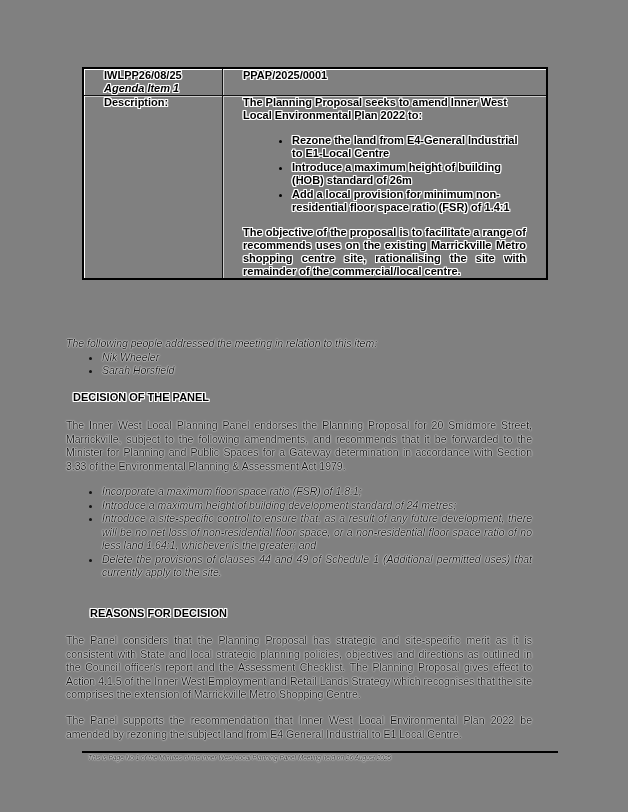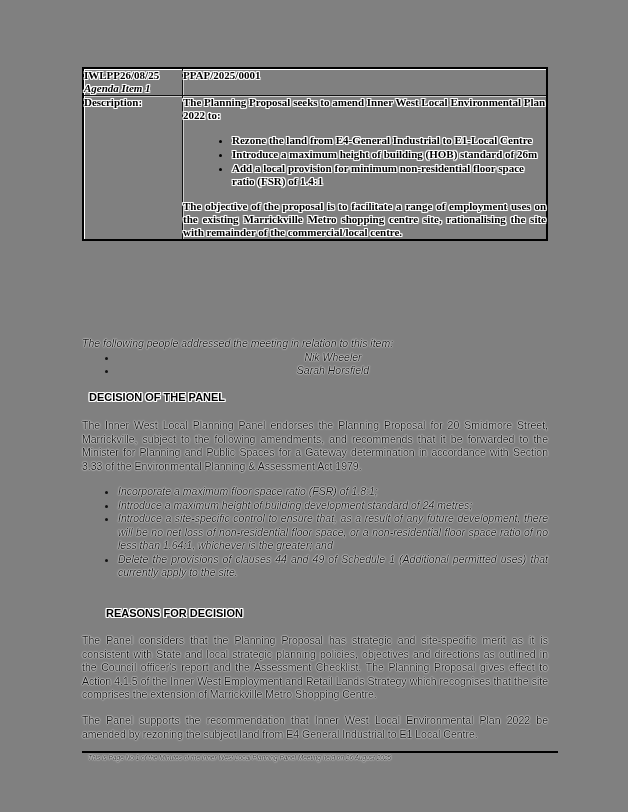--- a/index.html
+++ b/index.html
@@ -8,32 +8,31 @@
       font-family: "Liberation Sans", sans-serif; color: #000;
     }
     .halo { text-shadow: 1px 0 0 #fff, -1px 0 0 #fff, 0 1px 0 #fff, 0 -1px 0 #fff, 1px 1px 0 #fff, -1px -1px 0 #fff, 1px -1px 0 #fff, -1px 1px 0 #fff; }
     .softhalo { text-shadow: 0 0 1px #fff, 0 0 1px #fff, 0 0 2px #ddd; color: #111; }
     table.info {
       position: absolute; left: 82px; top: 67px; width: 466px;
       border-collapse: collapse; font-size: 11px; font-weight: bold;
       border: 2px solid #000; box-shadow: 1px 1px 0 #fff inset;
     }
     table.info td {
-      border: 1px solid #111; vertical-align: top; padding: 0 0; line-height: 13px;
+      border: 1px solid #111; vertical-align: top; padding: 0 20px; line-height: 13px;
       box-shadow: inset 1px 1px 0 rgba(255,255,255,0.6);
-      font-family: Liberation Serif, serif;
     }
     table.info td.label { width: 98px; }
     .italic { font-style: italic; }
     .desc-list { margin: 12px 0 12px 0; padding-left: 48px; }
     .desc-list li { margin: 1px; line-height: 13px; }
     .just { text-align: justify; }
-    .section { position: absolute; left: 82px; width: 466px; font-size: 10.5px; line-height: 13.5px; }
+    .section { position: absolute; left: 66px; width: 466px; font-size: 10.5px; line-height: 13.5px; }
     .heading { font-weight: bold; font-size: 11px; }
-    ul.people { margin: 0; padding-left: 36px; font-style: italic; text-align: center; }
+    ul.people { margin: 0; padding-left: 36px; font-style: italic; }
     ul.amend { margin: 0; padding-left: 36px; font-style: italic; }
     ul li { line-height: 13.5px; }
     .rule { position: absolute; left: 82px; top: 751px; width: 476px; height: 2px; background: #000; }
     .footer { position: absolute; left: 88px; top: 754px; font-size: 6.5px; font-style: italic; color: #222; }
   </style>
 </head>
 <body>
 
 <table class="info halo">
   <tbody>
@@ -46,21 +45,21 @@
   </tr>
   <tr>
     <td class="label">Description:</td>
     <td>
       <div>The Planning Proposal seeks to amend Inner West Local Environmental Plan 2022 to:</div>
       <ul class="desc-list">
         <li>Rezone the land from E4-General Industrial to E1-Local Centre</li>
         <li>Introduce a maximum height of building (HOB) standard of 26m</li>
         <li>Add a local provision for minimum non-residential floor space ratio (FSR) of 1.4:1</li>
       </ul>
-      <div class="just">The objective of the proposal is to facilitate a range of employment uses on the existing Marrickville Metro shopping centre site, rationalising the site with remainder of the commercial/local centre.</div>
+      <div class="just">The objective of the proposal is to facilitate a range of recommends uses on the existing Marrickville Metro shopping centre site, rationalising the site with remainder of the commercial/local centre.</div>
     </td>
   </tr>
 </tbody>
   </table>
 
 <div class="section softhalo" style="top: 337px;">
   <div class="italic">The following people addressed the meeting in relation to this item:</div>
   <ul class="people">
     <li>Nik Wheeler</li>
     <li>Sarah Horsfield</li>
@@ -68,21 +67,21 @@
 </div>
 
 <div class="section halo heading" style="top: 391px; padding-left: 7px;">DECISION OF THE PANEL</div>
 
 <div class="section softhalo just" style="top: 419px;">The Inner West Local Planning Panel endorses the Planning Proposal for 20 Smidmore Street, Marrickville, subject to the following amendments, and recommends that it be forwarded to the Minister for Planning and Public Spaces for a Gateway determination in accordance with Section 3.33 of the Environmental Planning &amp; Assessment Act 1979.</div>
 
 <div class="section softhalo" style="top: 485px;">
   <ul class="amend just">
     <li>Incorporate a maximum floor space ratio (FSR) of 1.8:1;</li>
     <li>Introduce a maximum height of building development standard of 24 metres;</li>
-    <li>Introduce a site-specific control to ensure that, as a result of any future development, there will be no net loss of non-residential floor space, or a non-residential floor space ratio of no less than 1.64:1, whichever is the greater; and</li>
+    <li>Introduce a site-specific control to ensure that, as a result of any future development, there will be no net loss of non-residential floor space, or a non-residential floor space ratio of no less land 1.64:1, whichever is the greater; and</li>
     <li>Delete the provisions of clauses 44 and 49 of Schedule 1 (Additional permitted uses) that currently apply to the site.</li>
   </ul>
 </div>
 
 <div class="section halo heading" style="top: 607px; margin-left: 24px;">REASONS FOR DECISION</div>
 
 <div class="section softhalo just" style="top: 634px;">The Panel considers that the Planning Proposal has strategic and site-specific merit as it is consistent with State and local strategic planning policies, objectives and directions as outlined in the Council officer's report and the Assessment Checklist. The Planning Proposal gives effect to Action 4.1.5 of the Inner West Employment and Retail Lands Strategy which recognises that the site comprises the extension of Marrickville Metro Shopping Centre.</div>
 
 <div class="section softhalo just" style="top: 714px;">The Panel supports the recommendation that Inner West Local Environmental Plan 2022 be amended by rezoning the subject land from E4 General Industrial to E1 Local Centre.</div>
 

